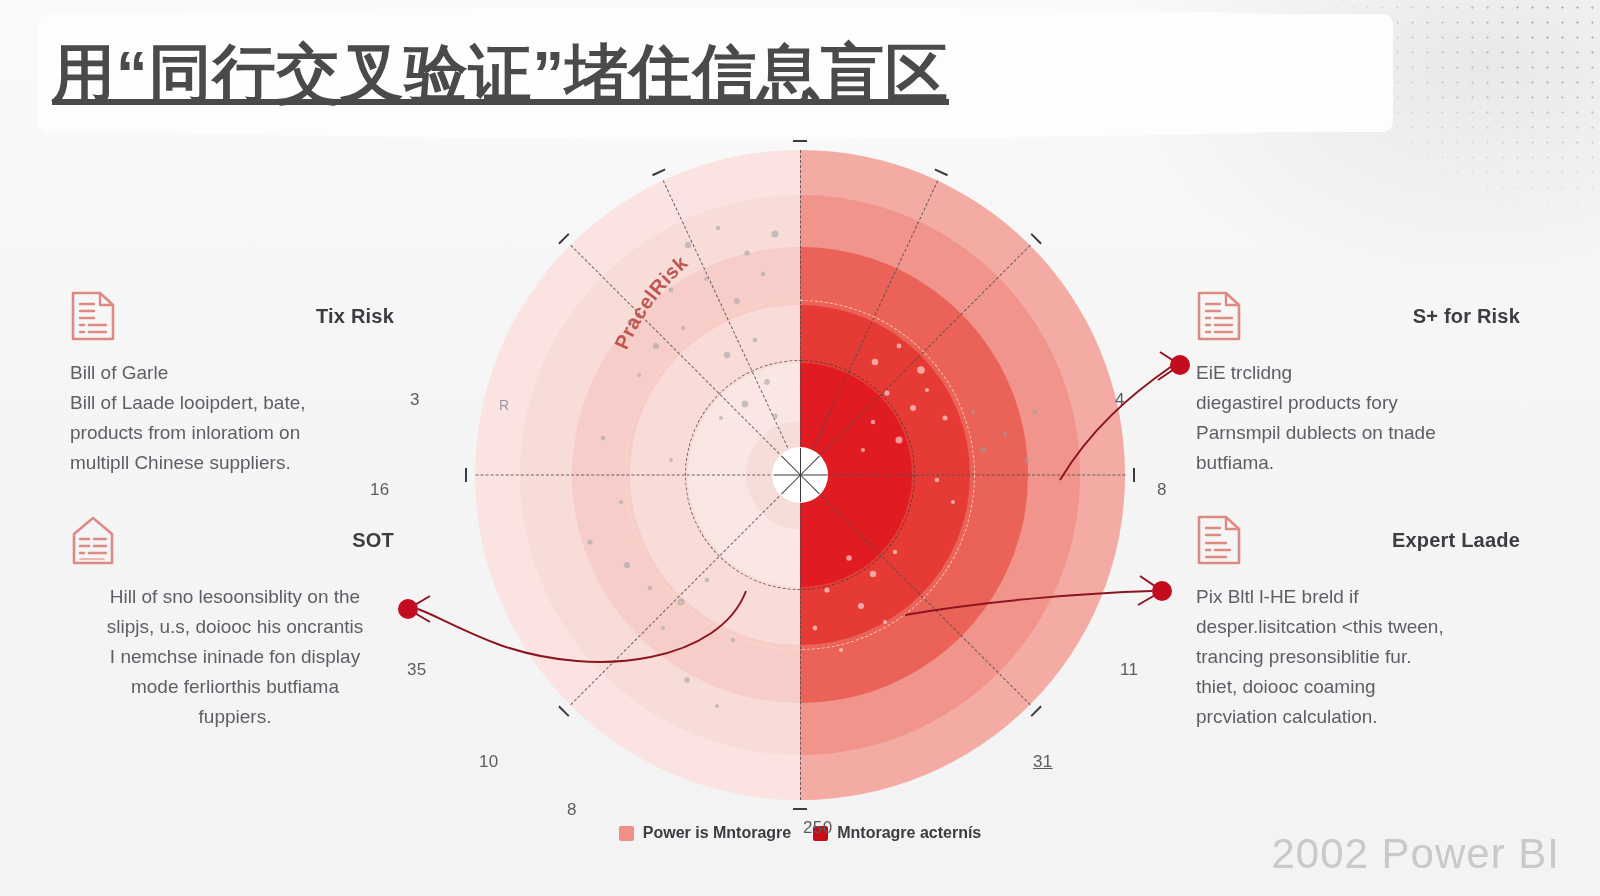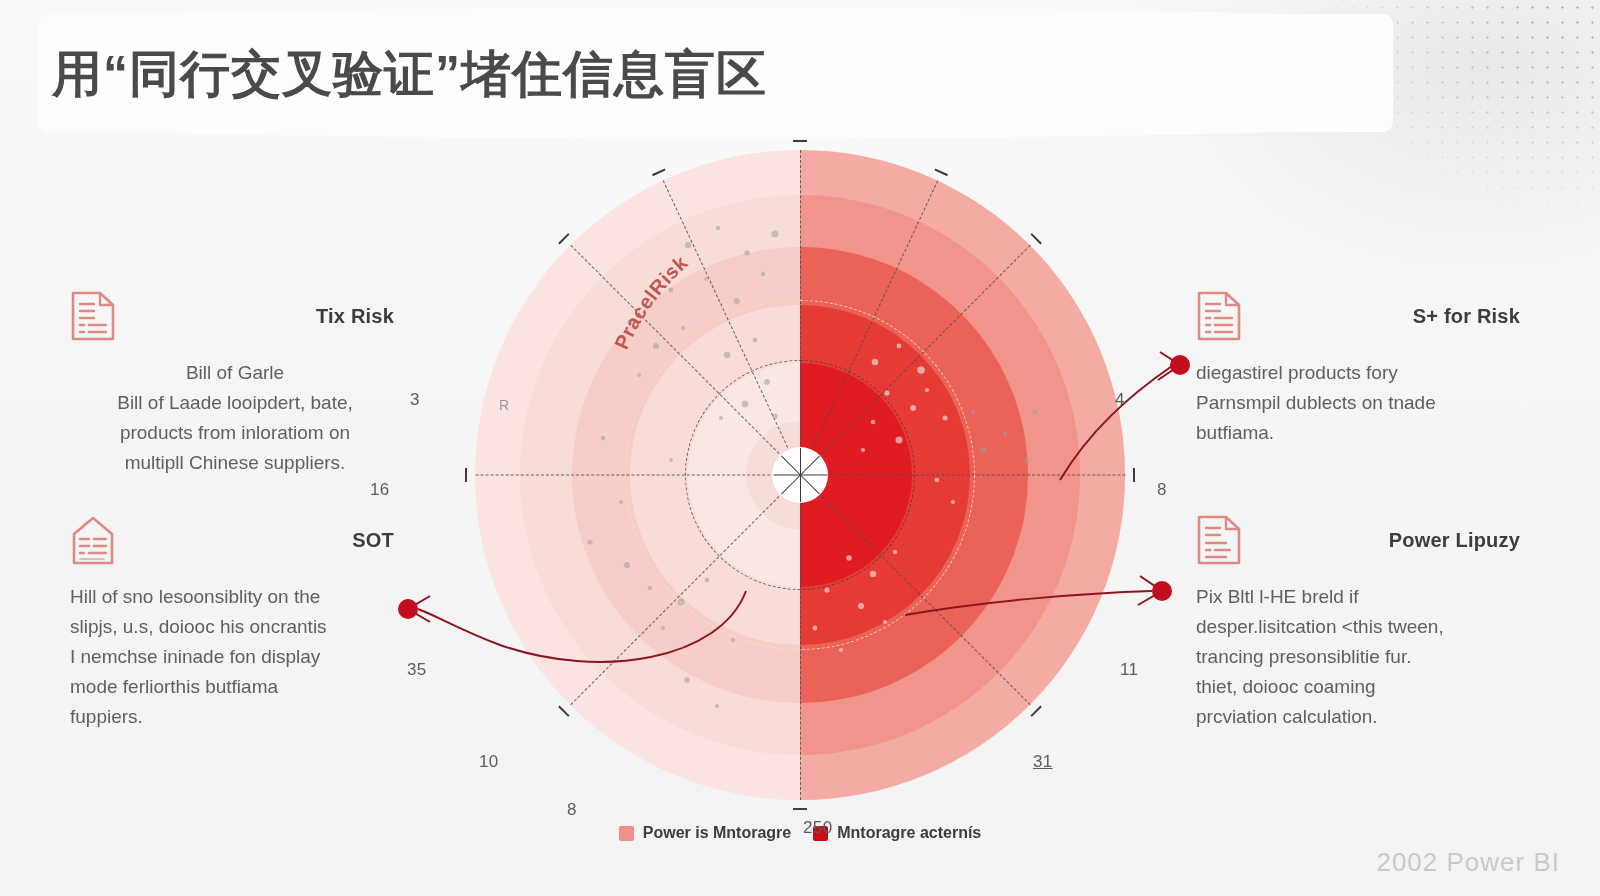--- a/index.html
+++ b/index.html
@@ -37,22 +37,22 @@
   #title-band::before, #title-band::after {
     content: ""; position: absolute; left: 6px; right: 6px; height: 16px;
     background: #fdfdfd;
   }
   #title-band::before { top: -7px; border-radius: 50%/100% 100% 0 0; }
   #title-band::after  { bottom: -7px; border-radius: 50%/0 0 100% 100%; }
   #page-title {
     position: absolute; left: 52px; top: 18px;
     width: 1340px; height: 112px;
     display: flex; align-items: center;
-    font-size: 50px; font-weight: 700; letter-spacing: 1px;
-    color: #4a4a4a; white-space: nowrap;
+    font-size: 63px; font-weight: 700; letter-spacing: 1px;
+    color: #4a4a4a; white-space: nowrap; text-decoration: underline;
   }
 
   
   #chart-area {
     position: absolute; left: 400px; top: 140px;
     width: 800px; height: 720px;
   }
   #polar-wrap {
     position: absolute; left: 75px; top: 10px;
     width: 650px; height: 650px;
@@ -152,35 +152,35 @@
   .note-title {
     font-size: 20px; font-weight: 700; color: #3c3c42;
     letter-spacing: 0.2px; padding-right: 6px;
   }
   .note-body {
     font-size: 19px; line-height: 30px; color: #5e5e66;
   }
   .note-body div { white-space: nowrap; }
   .doc-icon { width: 46px; height: 52px; flex: none; }
 
-  #note-tix    { left: 70px;  top: 288px; text-align: center; }
-  #note-sot    { left: 70px;  top: 512px; }
+  #note-tix    { left: 70px;  top: 288px; }
+  #note-sot    { left: 70px;  top: 512px; text-align: center; }
   #note-risk   { left: 1196px; top: 288px; }
   #note-expert { left: 1196px; top: 512px; }
   #note-risk .note-head, #note-expert .note-head { justify-content: flex-start; gap: 20px; }
   #note-risk .note-title, #note-expert .note-title { flex: 1; text-align: right; }
 
   
   #connectors { position: absolute; inset: 0; z-index: 12; pointer-events: none; }
   #connectors path { fill: none; stroke: #8d1420; stroke-width: 2; }
   #connectors circle { fill: #c30d1e; }
 
   #watermark {
     position: absolute; right: 40px; bottom: 18px;
-    font-size: 26px; color: #c9c9cd; letter-spacing: 1px;
+    font-size: 42px; color: #c9c9cd; letter-spacing: 1px;
   }
 </style>
 </head>
 <body>
 
 <div id="stage">
 
   <div id="dot-texture"></div>
 
   <div id="title-band"></div>
@@ -427,41 +427,42 @@
             <line x1="19" y1="28" x2="36" y2="28"></line>
           <line x1="10" y1="35" x2="14" y2="35"></line>
             <line x1="19" y1="35" x2="36" y2="35"></line>
           <line x1="10" y1="42" x2="14" y2="42"></line>
             <line x1="19" y1="42" x2="36" y2="42"></line>
         </g>
       </svg>
       <span class="note-title">S+ for Risk</span>
     </div>
     <div class="note-body">
+      <div>EiE trclidng</div>
       <div>diegastirel products fory</div>
       <div>Parnsmpil dublects on tnade</div>
       <div>butfiama.</div>
     </div>
   </div>
 
   <div class="note" id="note-expert">
     <div class="note-head">
       <svg class="doc-icon" viewBox="0 0 46 52">
         <path d="M3 3 H30 L43 15 V49 H3 Z" fill="none" stroke="#dd8a84" stroke-width="2.6" stroke-linejoin="round"></path>
         <path d="M30 3 V15 H43" fill="none" stroke="#dd8a84" stroke-width="2.4" stroke-linejoin="round"></path>
         <g stroke="#dd8a84" stroke-width="2.4" stroke-linecap="round">
           <line x1="10" y1="14" x2="24" y2="14"></line>
             <line x1="10" y1="21" x2="24" y2="21"></line>
           <line x1="10" y1="29" x2="30" y2="29"></line>
           <line x1="10" y1="36" x2="14" y2="36"></line>
             <line x1="19" y1="36" x2="34" y2="36"></line>
           <line x1="10" y1="43" x2="30" y2="43"></line>
         </g>
       </svg>
-      <span class="note-title">Power Lipuzy</span>
+      <span class="note-title">Expert Laade</span>
     </div>
     <div class="note-body">
       <div>Pix Bltl l-HE breld if</div>
       <div>desper.lisitcation &lt;this tween,</div>
       <div>trancing presonsiblitie fur.</div>
       <div>thiet, doiooc coaming</div>
       <div>prcviation calculation.</div>
     </div>
   </div>
 

